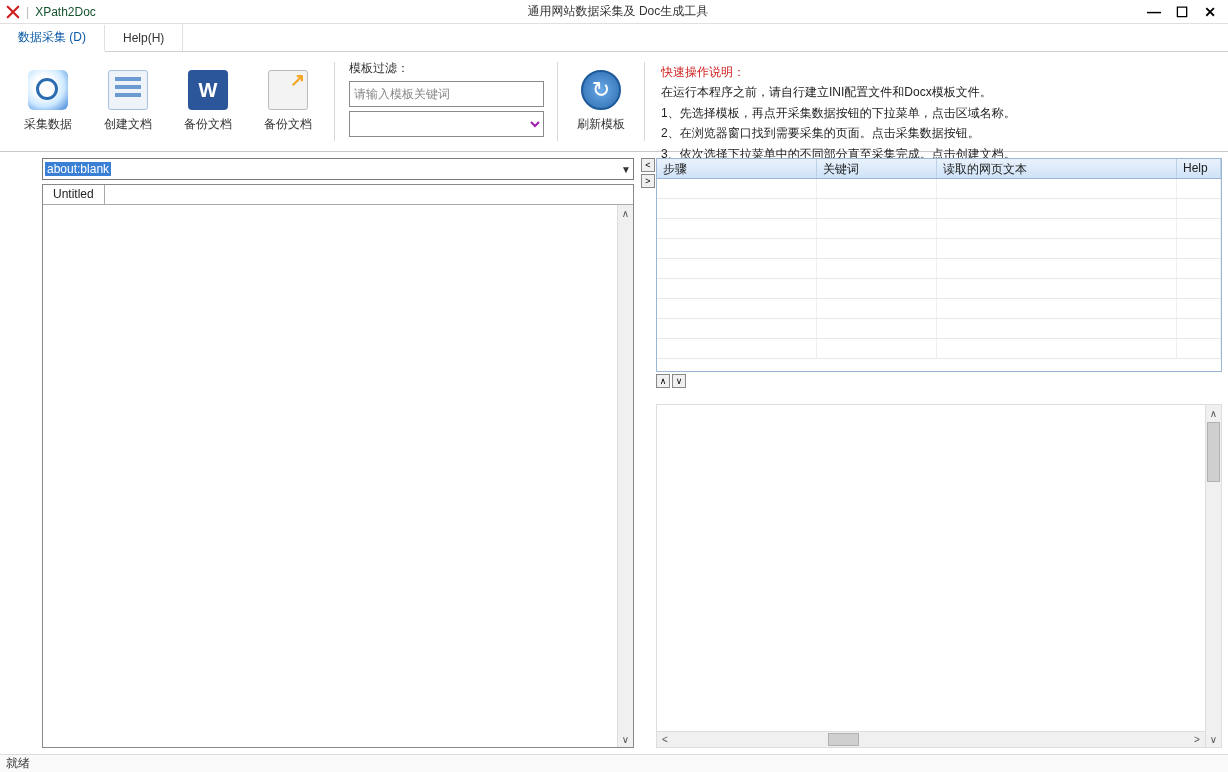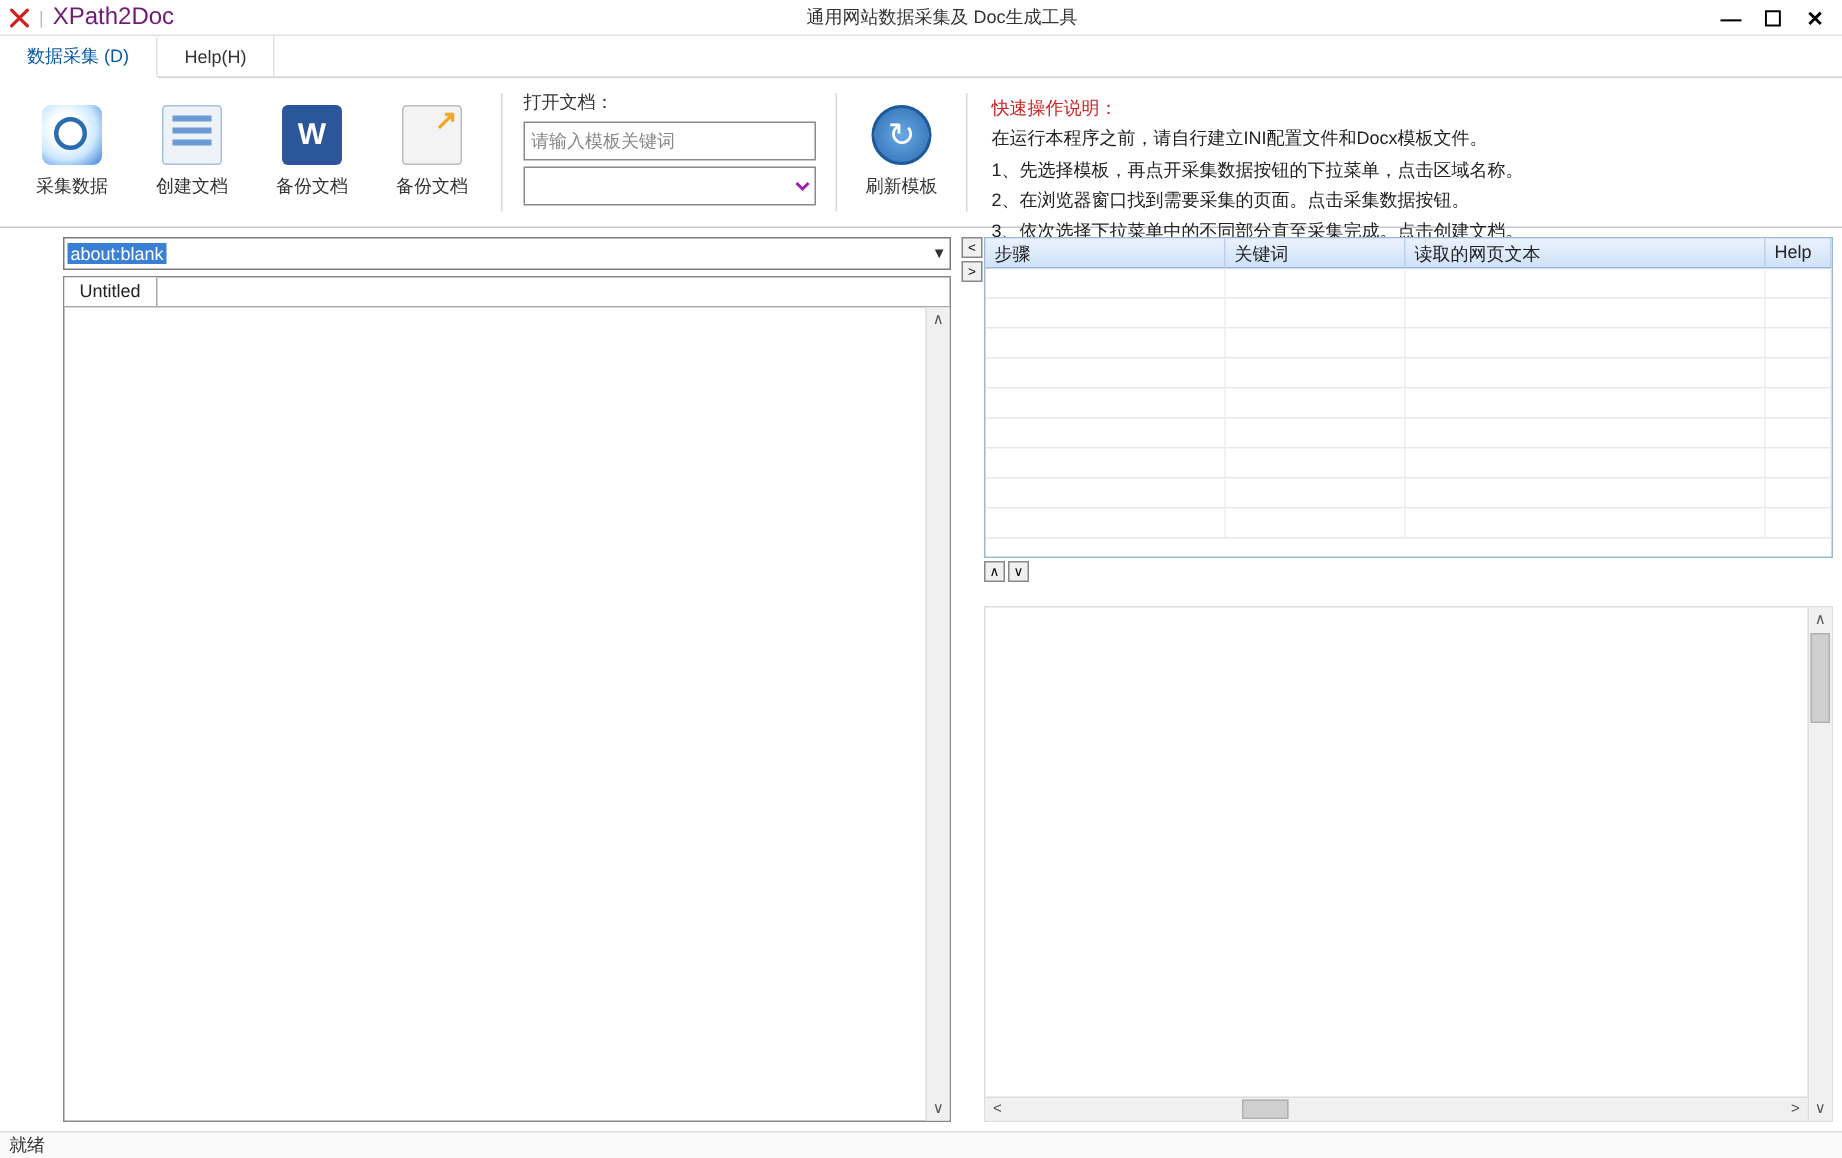--- a/index.html
+++ b/index.html
@@ -1,19 +1,19 @@
 <!DOCTYPE html>
 <html><head>
 <meta charset="utf-8">
 <style>
 * { box-sizing: border-box; margin: 0; padding: 0; }
 body { font-family: "Microsoft YaHei", SimSun, Arial, sans-serif; font-size: 12px; background: #fff; overflow: hidden; width: 1228px; height: 772px; }
 .titlebar { height: 24px; background: #fff; display: flex; align-items: center; padding: 0 4px; border-bottom: 1px solid #e0e0e0; }
 .titlebar .app-icon { width: 14px; height: 14px; margin: 0 6px 0 2px; }
-.titlebar .app-name { color: #701a75; font-size: 16px; }
+.titlebar .app-name { color: #14532d; font-size: 12px; }
 .titlebar .win-title { flex: 1; text-align: center; color: #333; font-size: 12px; }
 .titlebar .win-controls { display: flex; gap: 0; }
 .titlebar .win-btn { width: 28px; height: 20px; display: flex; align-items: center; justify-content: center; color: #000; font-size: 14px; font-weight: bold; cursor: default; }
 .menubar { height: 28px; display: flex; align-items: stretch; border-bottom: 1px solid #d0d0d0; background: #fff; }
 .menubar .tab { padding: 0 18px; display: flex; align-items: center; color: #333; border-right: 1px solid #e0e0e0; }
 .menubar .tab.active { color: #0a5aa6; border-bottom: 2px solid #fff; position: relative; top: 1px; background: #fff; }
 .ribbon { height: 100px; background: #fff; border-bottom: 1px solid #c8c8c8; display: flex; align-items: stretch; padding: 4px 8px; gap: 0; }
 .ribbon-group { display: flex; align-items: center; }
 .ribbon-btn { display: flex; flex-direction: column; align-items: center; justify-content: center; width: 80px; height: 90px; cursor: default; }
 .ribbon-btn .ico { width: 40px; height: 40px; margin-bottom: 6px; }
@@ -103,21 +103,21 @@
       <div class="ico ico-word">W</div>
       <div class="lbl">备份文档</div>
     </div>
     <div class="ribbon-btn">
       <div class="ico ico-backup"></div>
       <div class="lbl">备份文档</div>
     </div>
   </div>
   <div class="ribbon-sep"></div>
   <div class="ribbon-template">
-    <div class="grp-title">打开文档：</div>
+    <div class="grp-title">模板过滤：</div>
     <input type="text" placeholder="请输入模板关键词" style="">
     <select>
       <option>第一步：选择模板</option>
     </select>
   </div>
   <div class="ribbon-sep"></div>
   <div class="ribbon-refresh">
     <div class="ico-refresh">↻</div>
     <div class="lbl" style="margin-top:6px;color:#333">刷新模板</div>
   </div>

